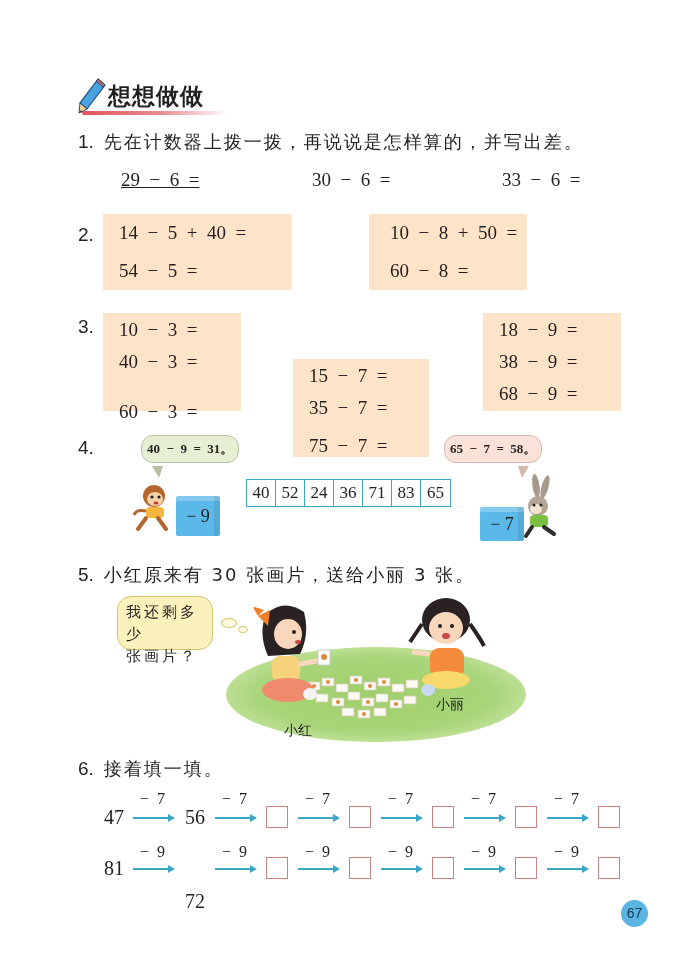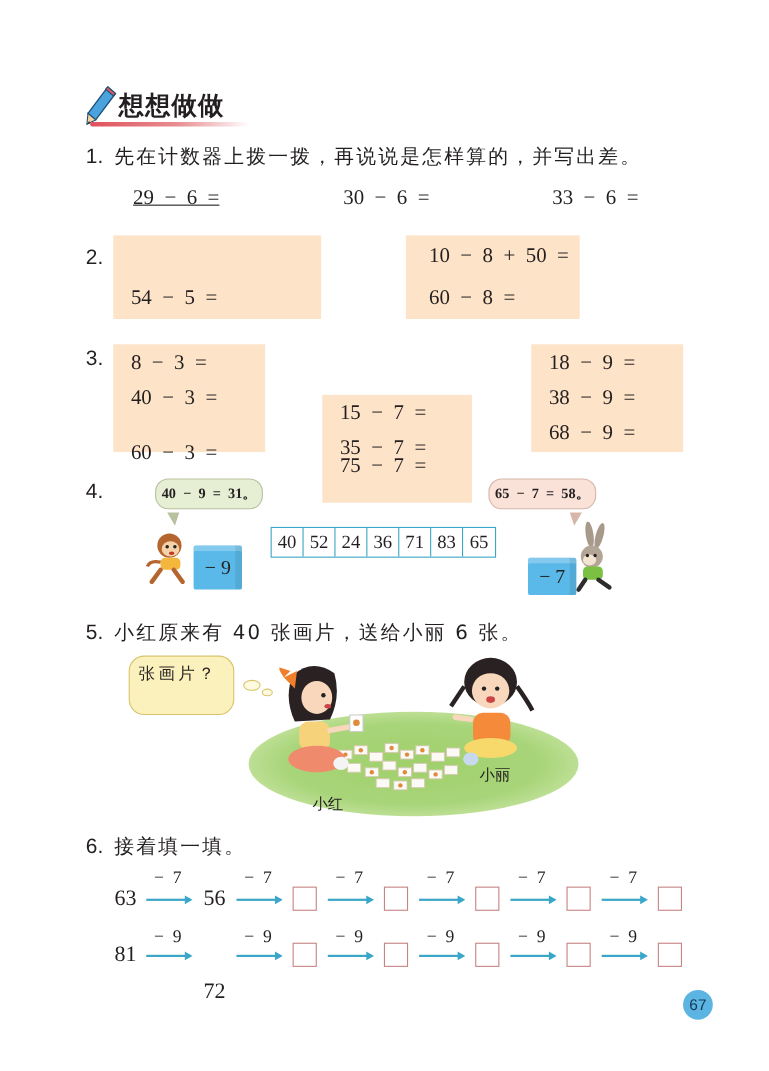--- a/index.html
+++ b/index.html
@@ -63,37 +63,38 @@
 <div class="abs" style="left:78px; top:130px;">
   <span class="qnum">1.</span>
   <span class="qtext cjk" style="margin-left:6px;">先在计数器上拨一拨，再说说是怎样算的，并写出差。</span>
 </div>
 <div class="abs eq" style="left:121px; top:169px;text-decoration:underline;">29  −  6  =</div>
 <div class="abs eq" style="left:312px; top:169px;">30  −  6  =</div>
 <div class="abs eq" style="left:502px; top:169px;">33  −  6  =</div>
 
 <div class="abs qnum" style="left:78px; top:224px;">2.</div>
 <div class="abs peach" style="left:103px; top:214px; width:189px; height:76px;">
+  <div class="abs eq" style="left:16px; top:8px;">14  −  5  +  40  =</div>
   <div class="abs eq" style="left:16px; top:46px;">54  −  5  =</div>
 </div>
 <div class="abs peach" style="left:369px; top:214px; width:158px; height:76px;">
   <div class="abs eq" style="left:21px; top:8px;">10  −  8  +  50  =</div>
   <div class="abs eq" style="left:21px; top:46px;">60  −  8  =</div>
 </div>
 
 <div class="abs qnum" style="left:78px; top:316px;">3.</div>
 <div class="abs peach" style="left:103px; top:313px; width:138px; height:98px;">
-  <div class="abs eq" style="left:16px; top:6px;">8  −  3  =</div>
+  <div class="abs eq" style="left:16px; top:6px;">10  −  3  =</div>
   <div class="abs eq" style="left:16px; top:38px;">40  −  3  =</div>
   <div class="abs eq" style="left:16px; top:88px;text-align:center;">60  −  3  =</div>
 </div>
 <div class="abs peach" style="left:293px; top:313px; width:136px; height:98px;margin-top:46px;">
   <div class="abs eq" style="left:16px; top:6px;">15  −  7  =</div>
   <div class="abs eq" style="left:16px; top:38px;">35  −  7  =</div>
-  <div class="abs eq" style="left:16px; top:54px;">75  −  7  =</div>
+  <div class="abs eq" style="left:16px; top:76px;">75  −  7  =</div>
 </div>
 <div class="abs peach" style="left:483px; top:313px; width:138px; height:98px;">
   <div class="abs eq" style="left:16px; top:6px;text-align:right;">18  −  9  =</div>
   <div class="abs eq" style="left:16px; top:38px;">38  −  9  =</div>
   <div class="abs eq" style="left:16px; top:70px;">68  −  9  =</div>
 </div>
 
 <div class="abs qnum" style="left:78px; top:437px;">4.</div>
 
 <div class="abs bubble bubble-green" style="left:141px; top:435px;">40  −  9  =  31。</div>
@@ -132,24 +133,25 @@
   <circle cx="20" cy="32" r="10" fill="#b3a596"></circle>
   <ellipse cx="18" cy="35" rx="6" ry="5" fill="#f3e4d2"></ellipse>
   <circle cx="16" cy="31" r="1.5" fill="#222"></circle>
     <circle cx="23" cy="31" r="1.5" fill="#222"></circle>
   <rect x="12" y="41" width="18" height="12" rx="4" fill="#7bc043"></rect>
   <path d="M14 53 L8 62 M26 53 L36 60" stroke="#2d2d2d" stroke-width="4" stroke-linecap="round"></path>
 </svg>
 
 <div class="abs" style="left:78px; top:563px;">
   <span class="qnum">5.</span>
-  <span class="qtext cjk" style="margin-left:6px;">小红原来有 40 张画片，送给小丽 6 张。</span>
+  <span class="qtext cjk" style="margin-left:6px;">小红原来有 30 张画片，送给小丽 3 张。</span>
 </div>
 
 <div class="abs thought cjk" style="left:117px; top:596px; width:96px; height:54px;">
+  <div>我还剩多少</div>
   <div>张画片？</div>
 </div>
 <div class="abs puff" style="left:221px; top:618px; width:16px; height:10px;"></div>
 <div class="abs puff" style="left:238px; top:626px; width:10px; height:7px;"></div>
 
 <div class="abs" style="left:226px; top:592px; width:300px; height:150px;">
   <div class="abs grass" style="left:0; top:55px; width:300px; height:95px;"></div>
 
   <svg class="abs" style="left:80px; top:80px;" width="130" height="50" viewBox="0 0 130 50">
     <g fill="#fbfaf5" stroke="#d9c9b5" stroke-width="0.8">
@@ -216,21 +218,21 @@
   <div class="abs cjk" style="left:58px; top:130px; font-size:14px;">小红</div>
   <div class="abs cjk" style="left:210px; top:104px; font-size:14px;">小丽</div>
 </div>
 
 <div class="abs" style="left:78px; top:757px;">
   <span class="qnum">6.</span>
   <span class="qtext cjk" style="margin-left:6px;">接着填一填。</span>
 </div>
 
 <div class="abs" style="left:0; top:790px; width:699px; height:40px;">
-  <div class="abs seq-num" style="left:104px; top:16px;">63</div>
+  <div class="abs seq-num" style="left:104px; top:16px;">47</div>
   <div class="abs op" style="left:140px; top:0;">−  7</div>
   <div class="abs arrow" style="left:133px; top:27px; width:40px;"></div>
   <div class="abs seq-num" style="left:185px; top:16px;">56</div>
   <div class="abs op" style="left:222px; top:0;">−  7</div>
   <div class="abs arrow" style="left:215px; top:27px; width:40px;"></div>
   <div class="abs blank" style="left:266px; top:16px;"></div>
   <div class="abs op" style="left:305px; top:0;">−  7</div>
   <div class="abs arrow" style="left:298px; top:27px; width:40px;"></div>
   <div class="abs blank" style="left:349px; top:16px;"></div>
   <div class="abs op" style="left:388px; top:0;">−  7</div>

